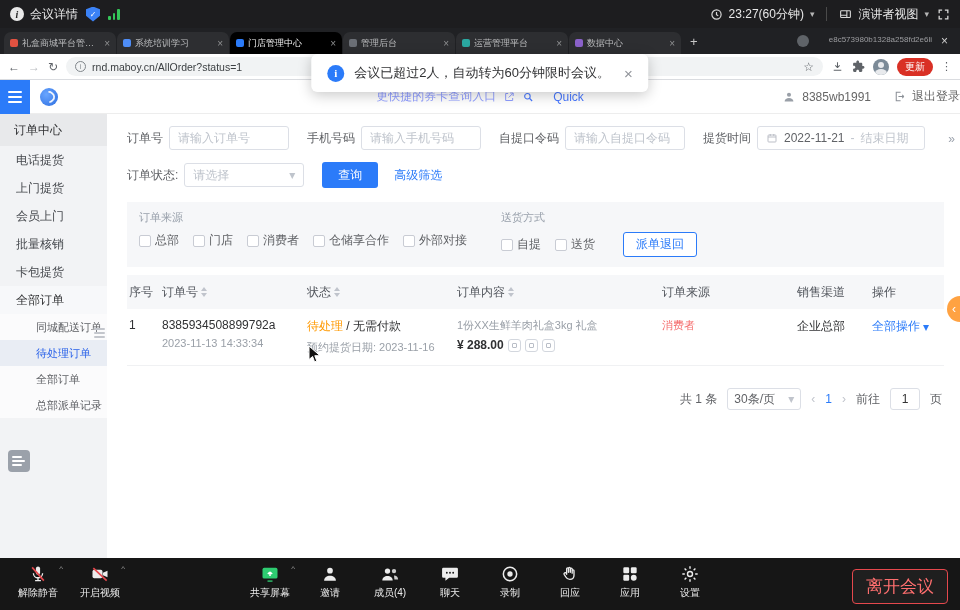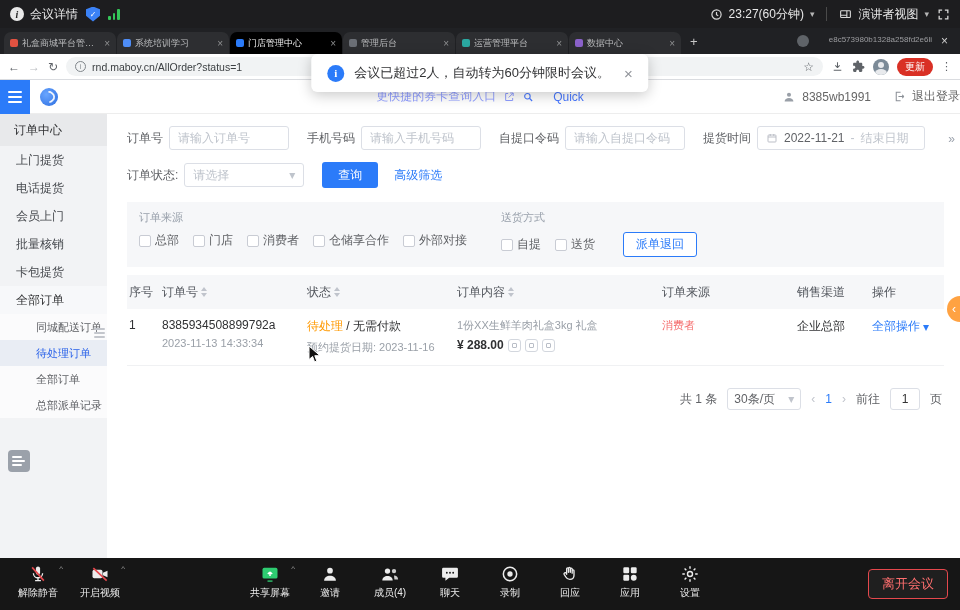--- a/index.html
+++ b/index.html
@@ -130,21 +130,21 @@
 .toast .x{color:#909399;font-size:15px;margin-left:4px}
 
 .cursor{position:absolute;left:308px;top:345px;z-index:70}
 
 
 .btb{position:absolute;left:0;right:0;bottom:0;height:52px;background:#161616;z-index:40}
 .ltools{position:absolute;left:10px;top:6px;display:flex;gap:6px}
 .ctools{position:absolute;left:50%;top:6px;transform:translateX(-50%);display:flex;gap:4px}
 .tool{width:56px;display:flex;flex-direction:column;align-items:center;color:#ececec;font-size:10px;position:relative;gap:2px}
 .tool .up{position:absolute;right:3px;top:0;color:#9a9a9a;font-size:8px}
-.leave{position:absolute;right:12px;top:11px;background:rgba(255,255,255,.04);border:1px solid #e5484d;color:#ff6f6f;border-radius:4px;font-size:13px;padding:5px 13px;font-family:Liberation Sans, sans-serif}
+.leave{position:absolute;right:12px;top:11px;background:rgba(255,255,255,.04);border:1px solid #e5484d;color:#ff6f6f;border-radius:4px;font-size:17px;padding:5px 13px;font-family:Liberation Sans, sans-serif}
 </style>
 </head>
 <body>
 
 <div class="mtb">
   <div class="grp">
     <span class="infoc">i</span>
     <span>会议详情</span>
   </div>
   <span class="shield">✓</span>
@@ -271,22 +271,22 @@
         <path d="M14 4H6v16h8M10 12h10m0 0l-3-3m3 3l-3 3"></path>
       </svg>
     <span>退出登录</span>
   </div>
 </div>
 
 <div class="main">
 
   <div class="sbar">
     <div class="ssec">订单中心</div>
+    <div class="sitm">电话提货</div>
     <div class="sitm">上门提货</div>
-    <div class="sitm">电话提货</div>
     <div class="sitm">会员上门</div>
     <div class="sitm">批量核销</div>
     <div class="sitm">卡包提货</div>
     <div class="sgrp">全部订单</div>
     <div class="ssub">同城配送订单</div>
     <div class="ssub on">待处理订单</div>
     <div class="ssub">全部订单</div>
     <div class="ssub">总部派单记录</div>
     <div class="shandle">
         <i></i>

